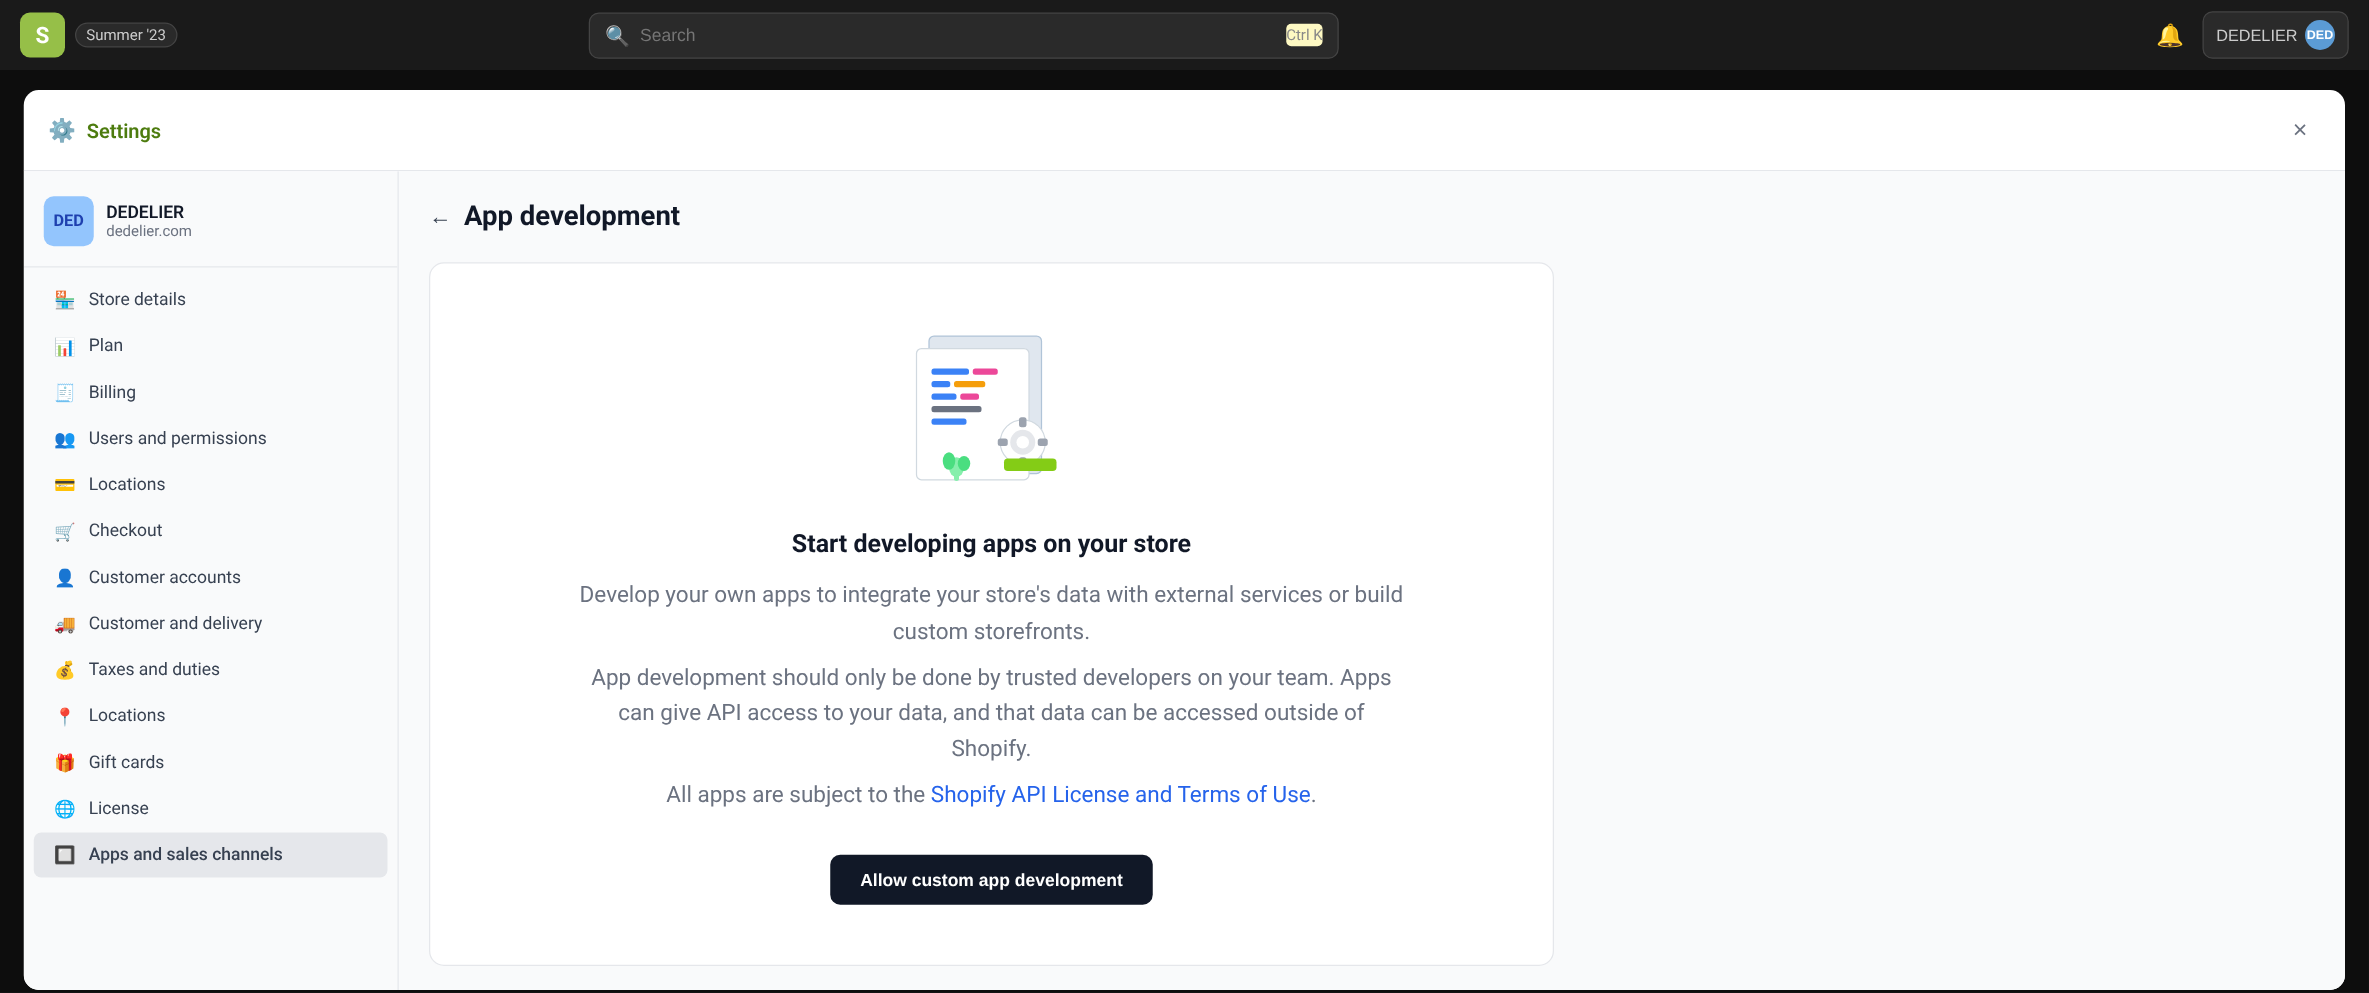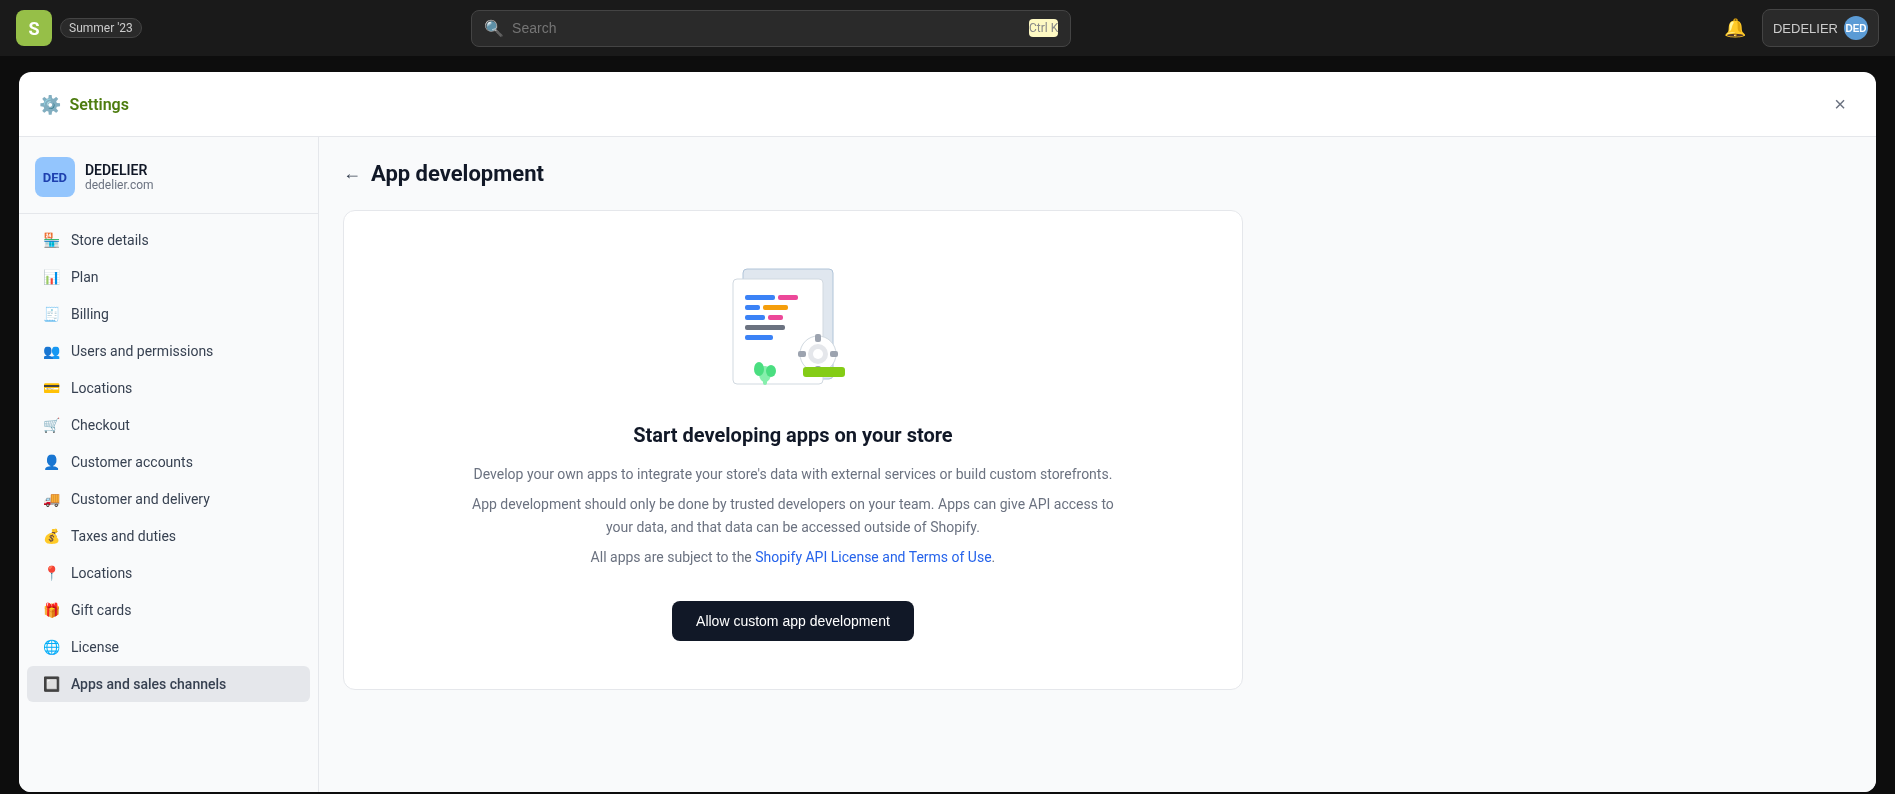--- a/index.html
+++ b/index.html
@@ -285,39 +285,39 @@
       position: relative;
     }
 
     .card-heading {
       font-size: 20px;
       font-weight: 700;
       color: #111827;
       margin-bottom: 16px;
     }
     .card-desc {
-      font-size: 14px;
+      font-size: 18px;
       color: #6b7280;
       line-height: 1.6;
       max-width: 660px;
       margin-bottom: 8px;
     }
     .card-link {
       color: #2563eb;
       text-decoration: none;
     }
     .allow-btn {
       margin-top: 24px;
       background: #111827;
       color: white;
       border: none;
       border-radius: 8px;
       padding: 12px 24px;
       font-size: 14px;
-      font-weight: 400;
+      font-weight: 700;
       cursor: pointer;
     }
 
     
     .sidebar::-webkit-scrollbar { width: 4px; }
     .sidebar::-webkit-scrollbar-thumb { background: #d1d5db; border-radius: 4px; }
   </style>
 </head>
 <body>
 

